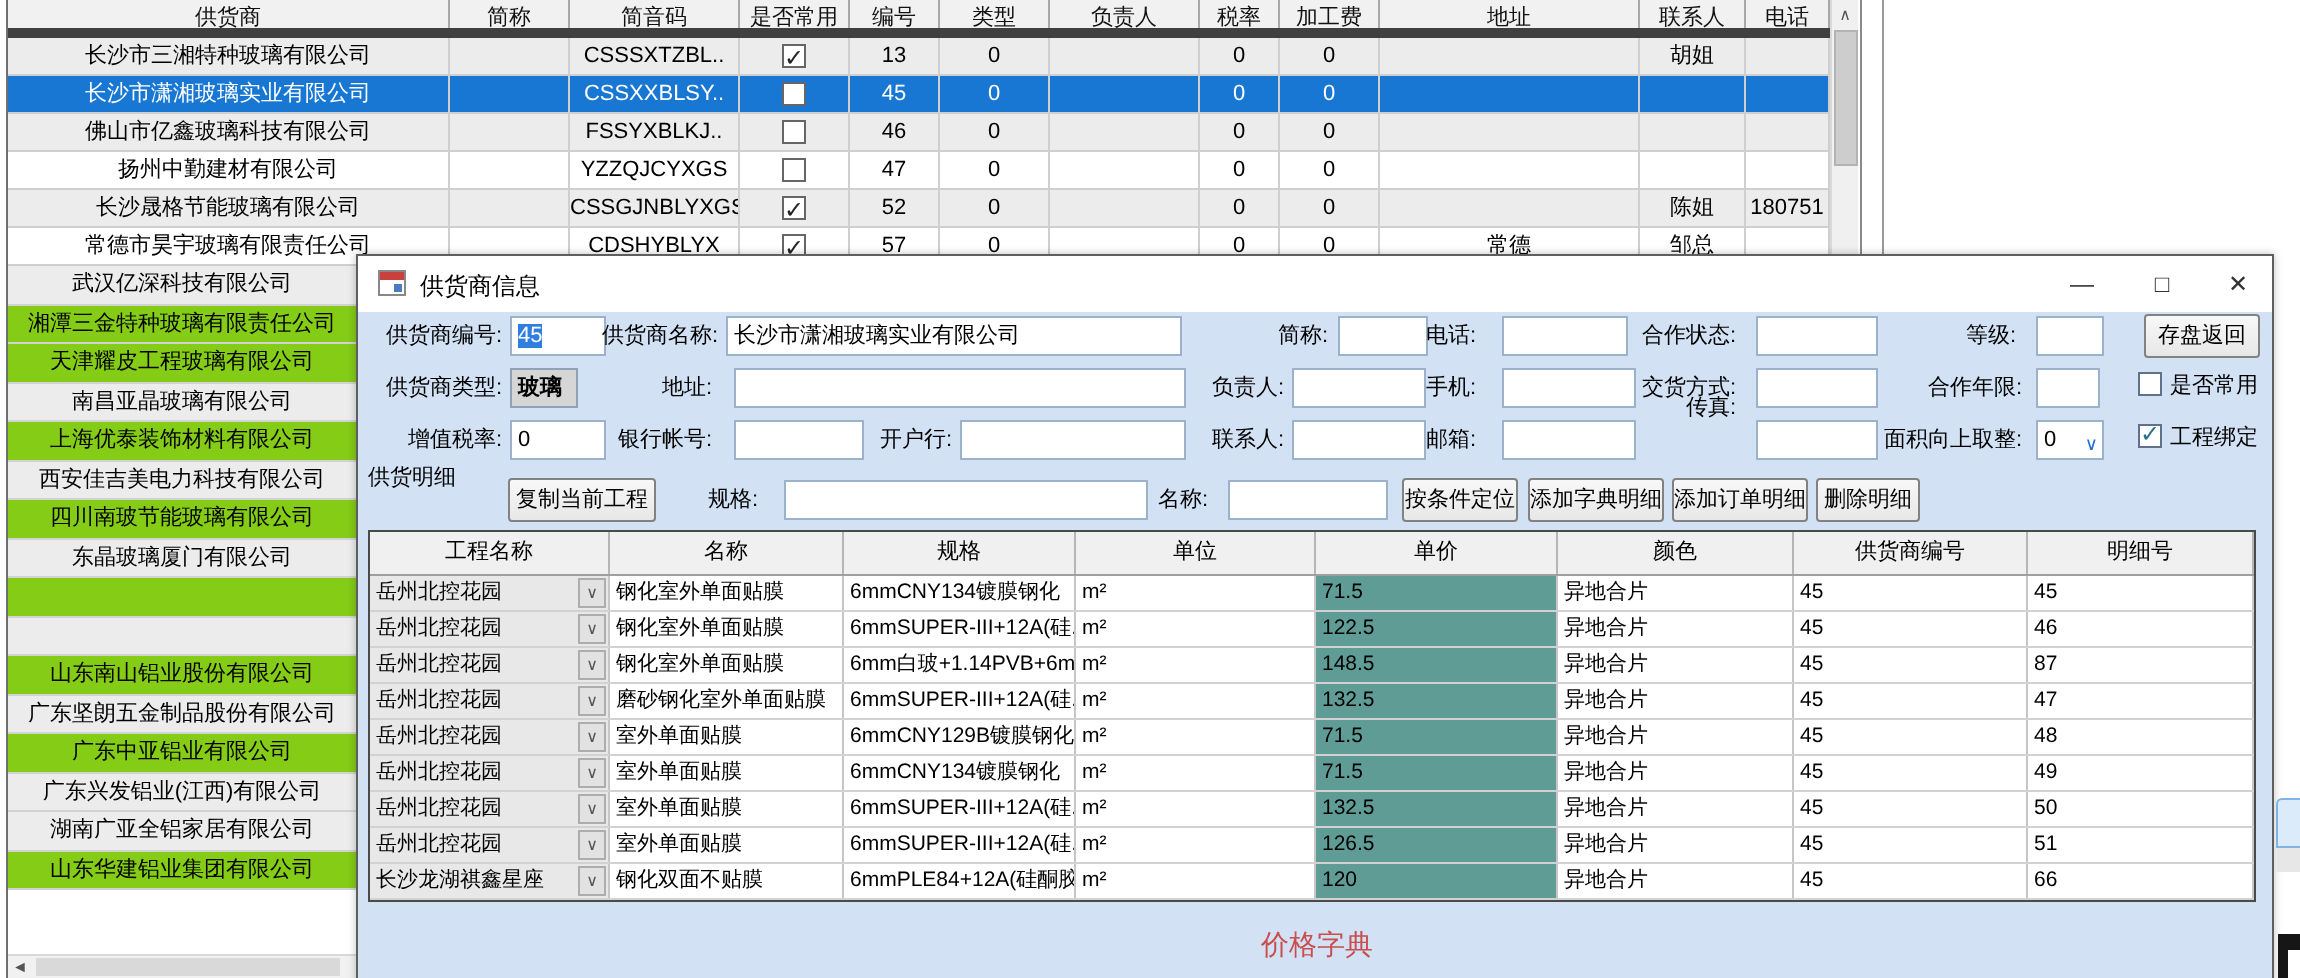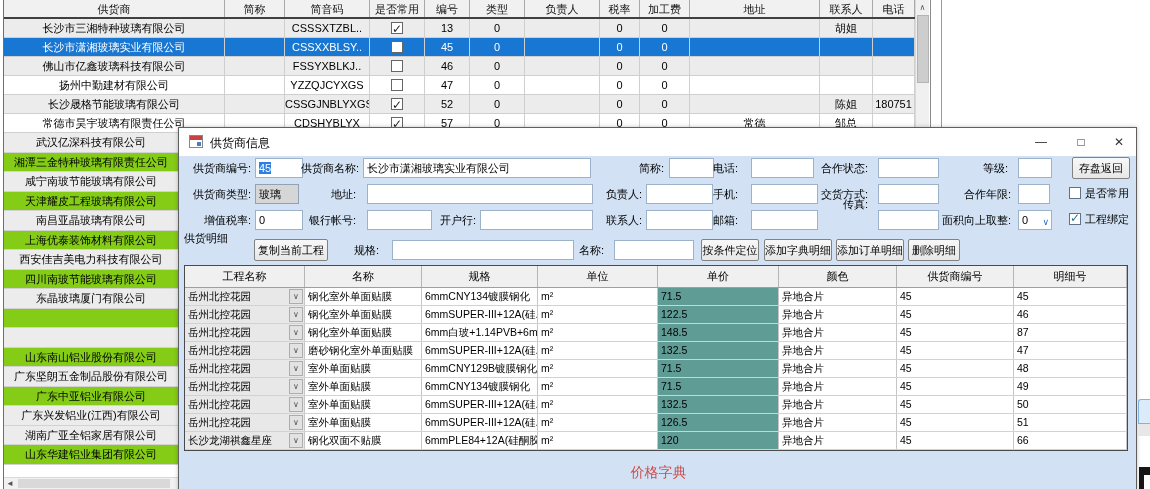--- a/index.html
+++ b/index.html
@@ -7,21 +7,21 @@
   body{font-family:"Liberation Sans","DejaVu Sans",sans-serif;font-size:11px;color:#000;}
   #screen{position:relative;width:1150px;height:489px;overflow:hidden;background:#fff;}
 
   
   .back-border-left{position:absolute;left:3px;top:0;width:1px;height:489px;background:#6f6f6f;}
   .vline-a{position:absolute;left:930px;top:0;width:1px;height:133px;background:#8a8a8a;}
   .vline-b{position:absolute;left:941px;top:0;width:1px;height:133px;background:#9a9a9a;}
 
   #suppliergrid{position:absolute;left:4px;top:0;width:911px;}
   .t-row,.t-head{display:grid;grid-template-columns:221px 60px 85px 55px 45px 55px 75px 40px 50px 130px 53px 42px;height:19px;}
-  .t-head{background:#f1f1f1;border-bottom:2px solid #404040;font-family:Liberation Serif, serif;}
+  .t-head{background:#f1f1f1;border-bottom:5px solid #404040;font-family:Liberation Serif, serif;}
   .t-head .hc{border-right:1px solid #a8a8a8;text-align:center;line-height:18px;color:#111;overflow:hidden;white-space:nowrap;}
   .t-row{border-bottom:1px solid #cfcfcf;background:#fff;}
   .t-row.row-a{background:#ececec;}
   .t-row.row-b{background:#fff;}
   .t-row.selected{background:#1877d2;color:#fff;}
   .t-row .c{border-right:1px solid #cfcfcf;text-align:center;line-height:18px;overflow:hidden;white-space:nowrap;display:block;}
   .t-row .c.flex{display:flex;align-items:center;justify-content:center;}
   .gcb{width:12px;height:12px;border:1px solid #666;background:#fff;display:inline-block;position:relative;}
   .gcb.checked::after{content:"✓";position:absolute;left:0px;top:-3px;font-size:12px;color:#222;font-weight:bold;}
 
@@ -206,21 +206,20 @@
 
   <div id="vscroll">
     <div class="arr">∧</div>
     <div class="thumb"></div>
   </div>
 
   <div id="sidebar">
 
   <div class="s-row row-a">武汉亿深科技有限公司</div>
       <div class="s-row row-b">湘潭三金特种玻璃有限责任公司</div>
-      <div class="s-row row-a">咸宁南玻节能玻璃有限公司</div>
       <div class="s-row row-b">天津耀皮工程玻璃有限公司</div>
       <div class="s-row row-a">南昌亚晶玻璃有限公司</div>
       <div class="s-row row-b">上海优泰装饰材料有限公司</div>
       <div class="s-row row-a">西安佳吉美电力科技有限公司</div>
       <div class="s-row row-b">四川南玻节能玻璃有限公司</div>
       <div class="s-row row-a">东晶玻璃厦门有限公司</div>
       <div class="s-row row-b"></div>
       <div class="s-row row-a"></div>
       <div class="s-row row-b">山东南山铝业股份有限公司</div>
       <div class="s-row row-a">广东坚朗五金制品股份有限公司</div>
@@ -252,21 +251,21 @@
     <div class="tb" style="left:490px;top:30px;width:45px;"></div>
     <div class="lbl" style="left:524px;top:30px;width:35px;">电话:</div>
     <div class="tb" style="left:572px;top:30px;width:63px;"></div>
     <div class="lbl" style="left:628px;top:30px;width:61px;">合作状态:</div>
     <div class="tb" style="left:699px;top:30px;width:61px;"></div>
     <div class="lbl" style="left:794px;top:30px;width:35px;">等级:</div>
     <div class="tb" style="left:839px;top:30px;width:34px;"></div>
     <div class="btn" style="left:893px;top:29px;width:58px;">存盘返回</div>
 
     <div class="lbl" style="left:2px;top:56px;width:70px;">供货商类型:</div>
-    <div class="tb ro" style="left:76px;top:56px;width:44px;">玻璃</div>
+    <div class="tb ro" style="left:76px;top:56px;width:34px;font-weight:bold;">玻璃</div>
     <div class="lbl" style="left:140px;top:56px;width:37px;">地址:</div>
     <div class="tb" style="left:188px;top:56px;width:226px;"></div>
     <div class="lbl" style="left:420px;top:56px;width:43px;">负责人:</div>
     <div class="tb" style="left:467px;top:56px;width:67px;"></div>
     <div class="lbl" style="left:524px;top:56px;width:35px;">手机:</div>
     <div class="tb" style="left:572px;top:56px;width:67px;"></div>
     <div class="lbl" style="left:628px;top:56px;width:61px;">交货方式:</div>
     <div class="tb" style="left:699px;top:56px;width:61px;"></div>
     <div class="lbl" style="left:780px;top:56px;width:52px;">合作年限:</div>
     <div class="tb" style="left:839px;top:56px;width:32px;"></div>

